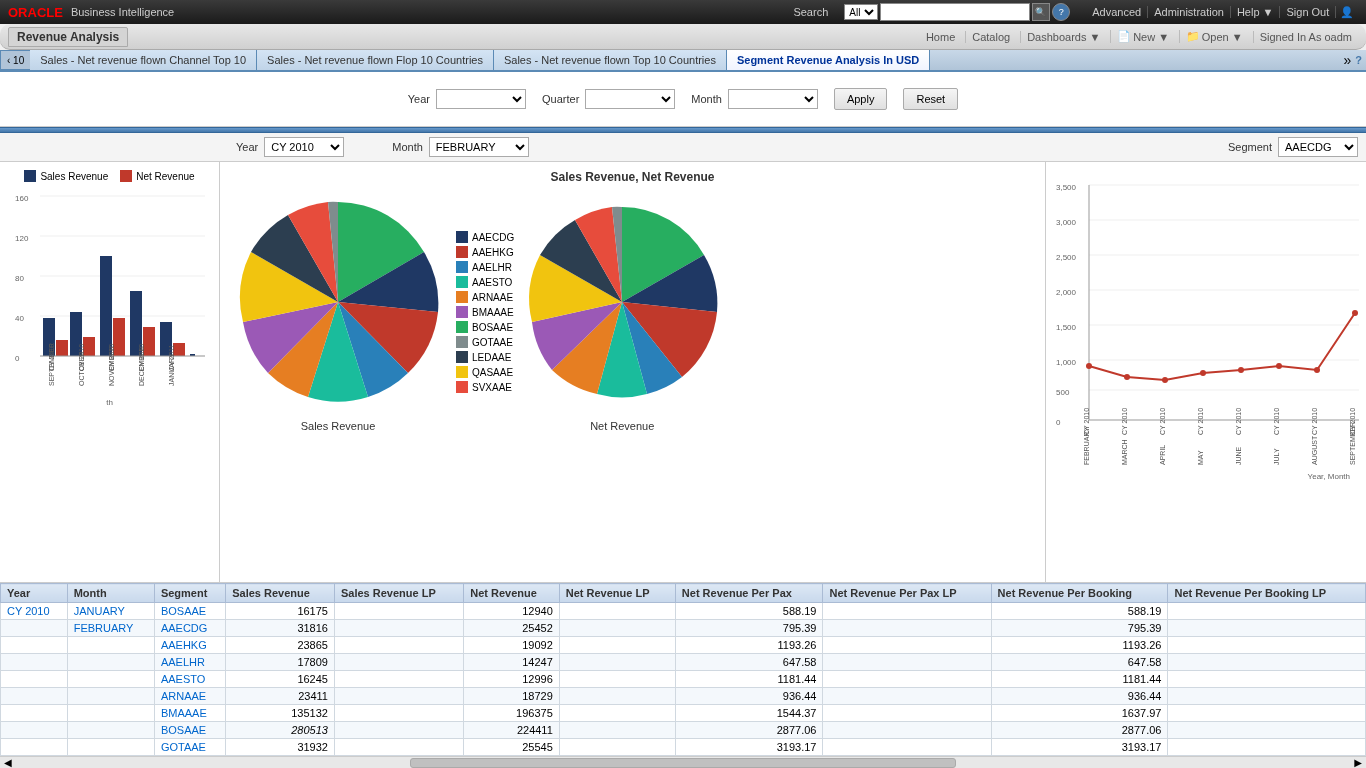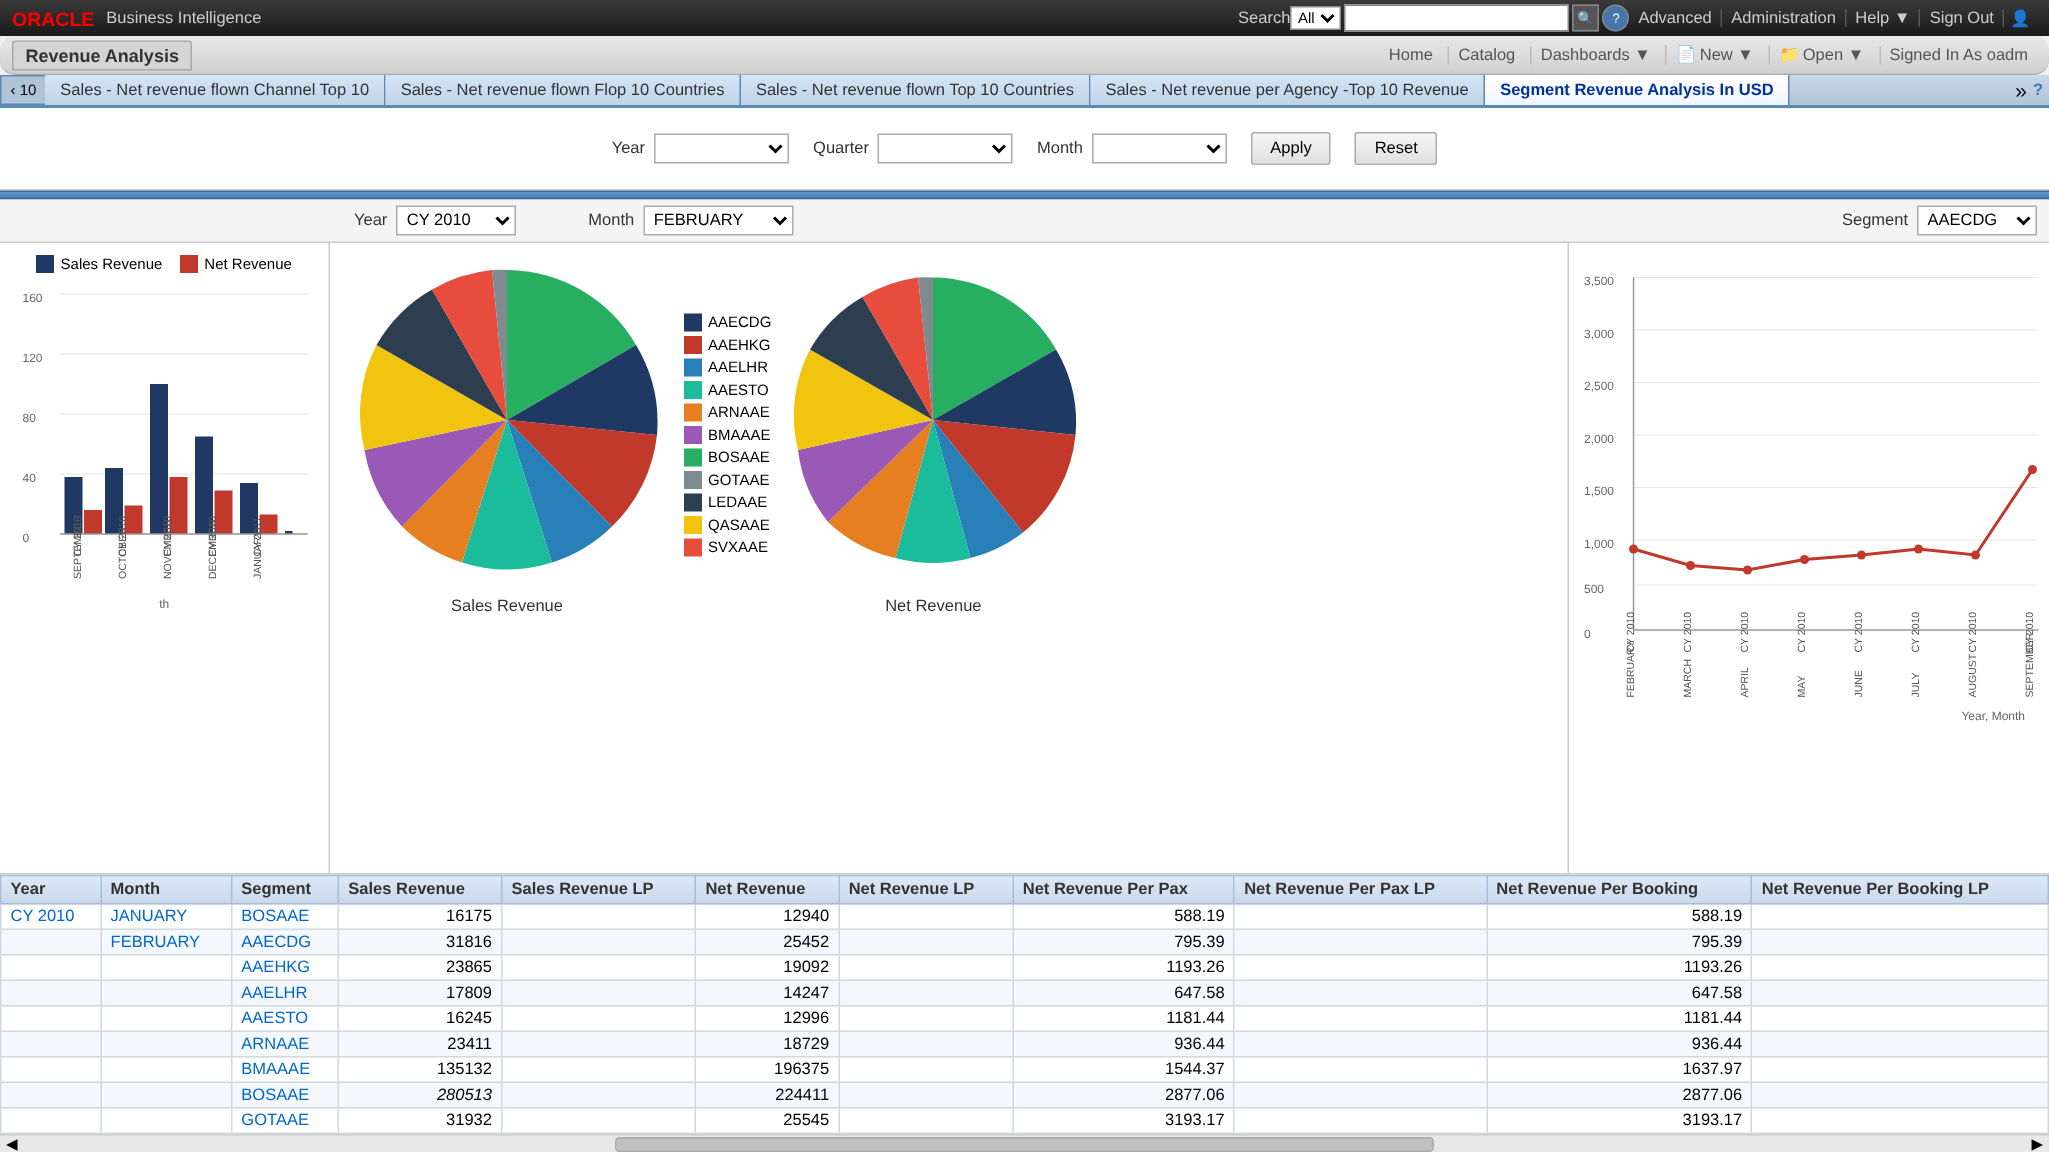--- a/index.html
+++ b/index.html
@@ -10,21 +10,21 @@
       background: linear-gradient(to bottom, #3a3a3a, #1a1a1a);
       height: 24px;
       display: flex;
       align-items: center;
       justify-content: space-between;
       padding: 0 8px;
       color: #fff;
     }
     .top-bar-left { display: flex; align-items: center; gap: 8px; }
     .oracle-logo { color: #f00; font-weight: bold; font-size: 13px; }
-    .top-bar-right { display: flex; align-items: center; gap: 0; font-size: 11px; color: #ccc; }
+    .top-bar-right { display: flex; align-items: center; gap: 16px; font-size: 11px; color: #ccc; }
     .top-bar-right .search-label { color: #ccc; }
     .search-box { display: flex; align-items: center; gap: 2px; }
     .search-input { height: 18px; width: 150px; border: 1px solid #888; background: #fff; font-size: 10px; padding: 0 3px; }
     .search-select { height: 16px; border: 1px solid #888; background: #fff; font-size: 10px; }
     .search-btn { height: 18px; width: 18px; background: #555; border: 1px solid #888; color: #fff; cursor: pointer; font-size: 9px; }
     .top-bar-right .nav-links { display: flex; align-items: center; gap: 0; }
     .nav-link { color: #ccc; text-decoration: none; padding: 0 6px; border-right: 1px solid #555; font-size: 11px; cursor: pointer; }
 
     
     .second-bar {
@@ -295,21 +295,20 @@
     </span>
     <span class="signed-in">Signed In As  oadm</span>
   </div>
 </div>
 
 <div class="tab-bar">
   <button class="tab-nav-btn">‹ 10</button>
   <div class="tab-item">Sales - Net revenue flown Channel Top 10</div>
   <div class="tab-item">Sales - Net revenue flown Flop 10 Countries</div>
   <div class="tab-item">Sales - Net revenue flown Top 10 Countries</div>
-  <div class="tab-item">Sales - Net revenue per Agency -Top 10 Revenue</div>
   <div class="tab-item active">Segment Revenue Analysis In USD</div>
   <div class="tab-bar-right">
     <span style="font-size:14px;cursor:pointer;">»</span>
     <span style="color:#4477aa;font-weight:bold;">?</span>
   </div>
 </div>
 
 <div class="filter-area">
   <div class="filter-group">
     <span class="filter-label">Year</span>
@@ -416,20 +415,21 @@
           <text transform="translate(134,185) rotate(-90)" font-size="7" fill="#555">CY 2010</text>
           <text transform="translate(134,200) rotate(-90)" font-size="7" fill="#555">DECEMBER</text>
           <text transform="translate(164,185) rotate(-90)" font-size="7" fill="#555">CY 2011</text>
           <text transform="translate(164,200) rotate(-90)" font-size="7" fill="#555">JANUARY</text>
         </svg>
         <div style="font-size:8px;color:#666;margin-top:2px;">th</div>
       </div>
     </div>
 
     <div class="center-panel">
+      <div class="chart-title">Sales Revenue, Net Revenue</div>
       <div style="display:flex;gap:8px;">
 
         <div class="pie-container">
           <svg width="220" height="220" viewBox="-110 -110 220 220">
 
             <path d="M0,0 L0,-100 A100,100 0 0,1 86,-50 Z" fill="#27ae60"></path>
             <path d="M0,0 L86,-50 A100,100 0 0,1 100,10 Z" fill="#1f3864"></path>
             <path d="M0,0 L100,10 A100,100 0 0,1 70,71 Z" fill="#c0392b"></path>
             <path d="M0,0 L70,71 A100,100 0 0,1 30,95 Z" fill="#2980b9"></path>
             <path d="M0,0 L30,95 A100,100 0 0,1 -30,95 Z" fill="#1abc9c"></path>

